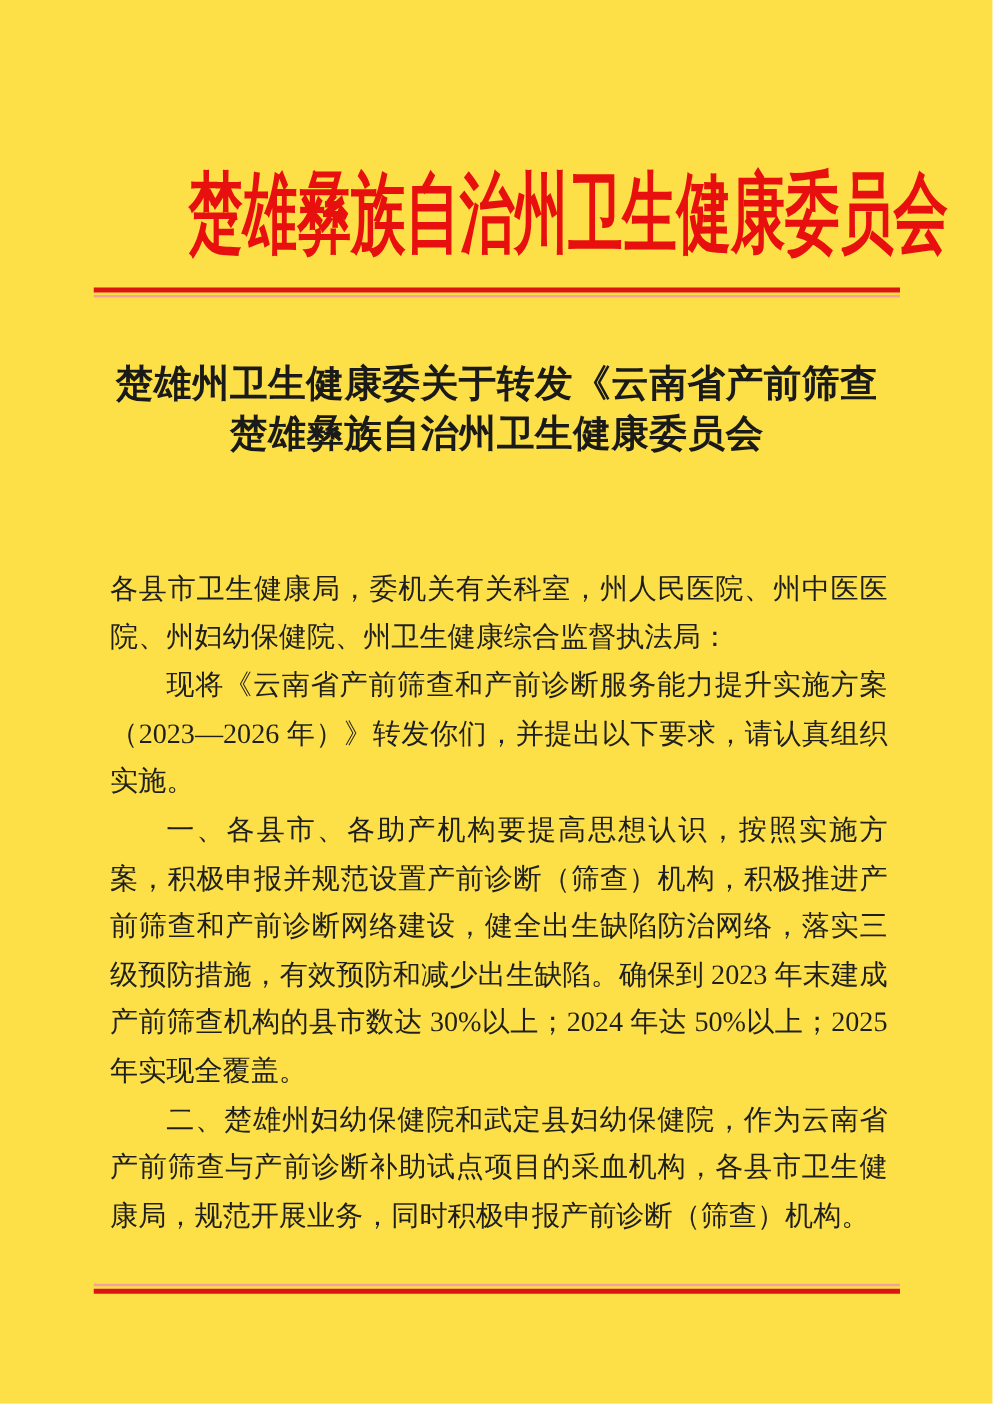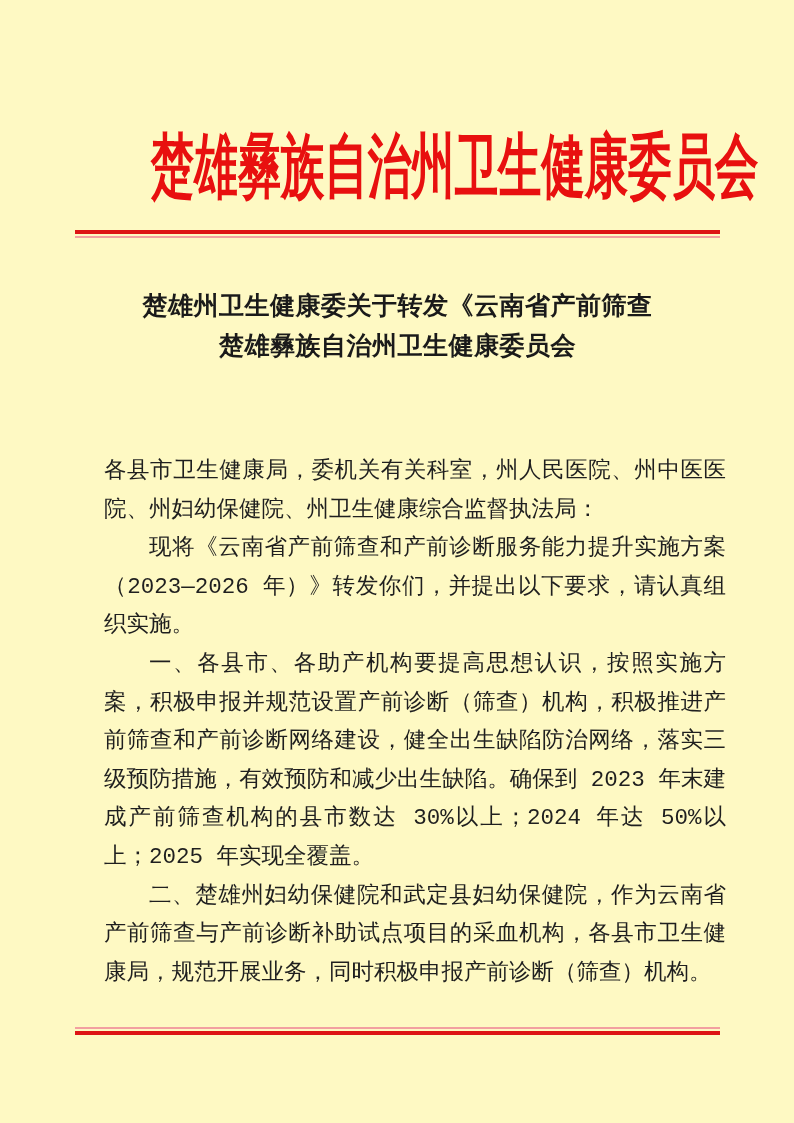--- a/index.html
+++ b/index.html
@@ -4,22 +4,21 @@
 <style>
   * { margin: 0; padding: 0; box-sizing: border-box; }
   html, body { background: #ffffff; }
   body {
     width: 794px; height: 1123px;
     position: relative; overflow: hidden;
     font-family: "Liberation Serif", "DejaVu Serif", serif;
   }
   .page {
     position: absolute; inset: 0;
-    background: #fef9c3;
-    font-family: Liberation Mono, monospace;
+    background: #fde047;
   }
   
   .agency-title {
     position: absolute;
     top: 130px; left: 0; width: 794px;
     text-align: center;
     white-space: nowrap;
     font-size: 70px;
     line-height: 84px;
     font-weight: bold;
@@ -33,37 +32,36 @@
   .sep-bottom { top: 1027px; }
   .sep .line-thick { height: 4px; background: #dd1414; }
   .sep .line-thin  { height: 2px; background: #f2a0a0; }
   .sep-top .line-thin { margin-top: 2px; }
   .sep-bottom .line-thick { margin-top: 2px; }
   
   .doc-title {
     position: absolute;
     top: 288px; left: 75px; width: 645px;
     text-align: center;
-    font-size: 25px;
+    font-size: 30px;
     line-height: 40px;
     font-weight: 600;
     color: #1a1a1a;
     letter-spacing: 0.5px;
   }
   .doc-title .title-line { display: block; }
   
   .body-text {
     position: absolute;
     top: 452px; left: 88px; width: 622px;
     font-size: 22.5px;
     line-height: 38.6px;
     color: #1f1f1f;
     text-align: justify;
     text-justify: inter-character;
-    margin-left: 16px;
   }
   .body-text p { text-indent: 2em; }
   .body-text p.no-indent { text-indent: 0; }
 </style>
 </head>
 <body>
 
 <div class="page">
 
   <div class="agency-title">楚雄彝族自治州卫生健康委员会</div>

